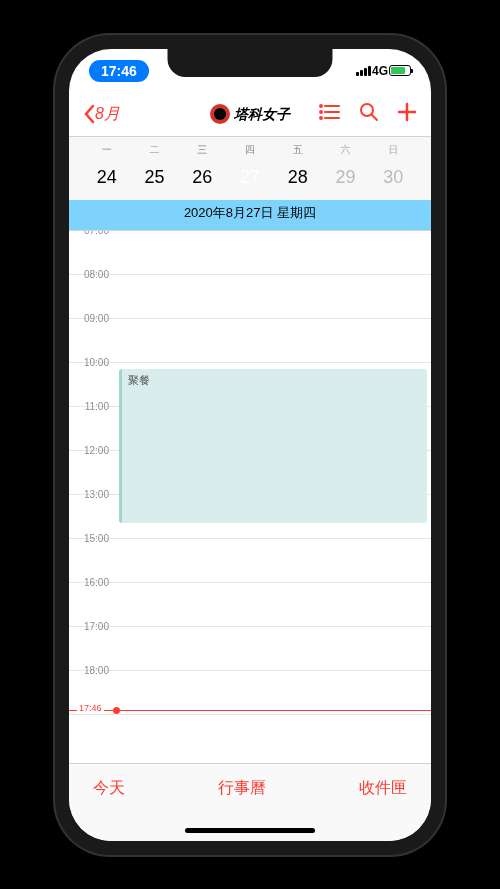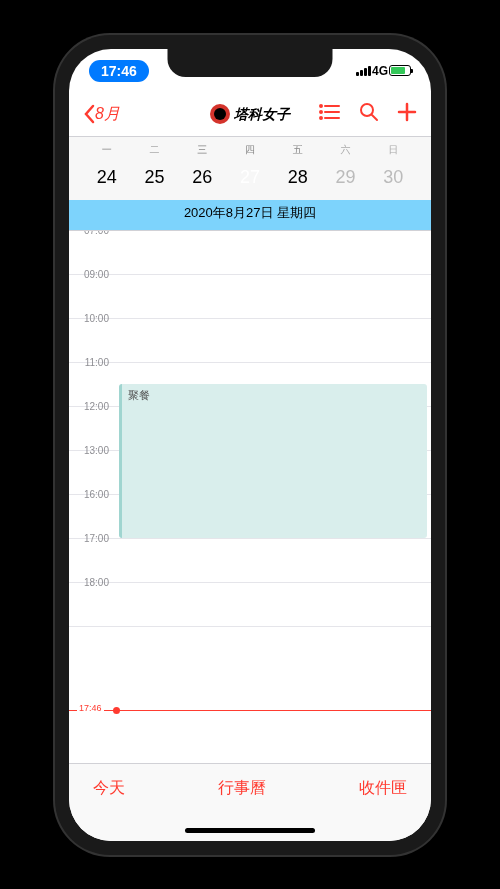--- a/index.html
+++ b/index.html
@@ -156,21 +156,20 @@
     .event-block {
       position: absolute;
       left: 50px;
       right: 4px;
       background: #d9eeec;
       border-left: 3px solid #a0d5d0;
       border-radius: 3px;
       padding: 4px 6px;
       font-size: 11px;
       color: #555;
-      margin-top: 15px;
     }
     
     .now-line {
       position: absolute;
       left: 0; right: 0;
       height: 1px;
       background: #ff3b30;
       z-index: 10;
     }
     .now-line::before {
@@ -298,33 +297,39 @@
       <div class="date-cell weekend">30</div>
     </div>
 
     <div class="date-label">2020年8月27日 星期四</div>
 
     <div class="timeline">
       <div class="hour-row">
           <div class="hour-label">07:00</div>
         </div>
       <div class="hour-row">
+          <div class="hour-label">08:00</div>
+        </div>
+      <div class="hour-row">
           <div class="hour-label">09:00</div>
         </div>
       <div class="hour-row">
           <div class="hour-label">10:00</div>
         </div>
       <div class="hour-row">
           <div class="hour-label">11:00</div>
         </div>
       <div class="hour-row">
           <div class="hour-label">12:00</div>
         </div>
       <div class="hour-row">
           <div class="hour-label">13:00</div>
+        </div>
+      <div class="hour-row">
+          <div class="hour-label">15:00</div>
         </div>
       <div class="hour-row">
           <div class="hour-label">16:00</div>
         </div>
       <div class="hour-row">
           <div class="hour-label">17:00</div>
         </div>
       <div class="hour-row">
           <div class="hour-label">18:00</div>
         </div>

